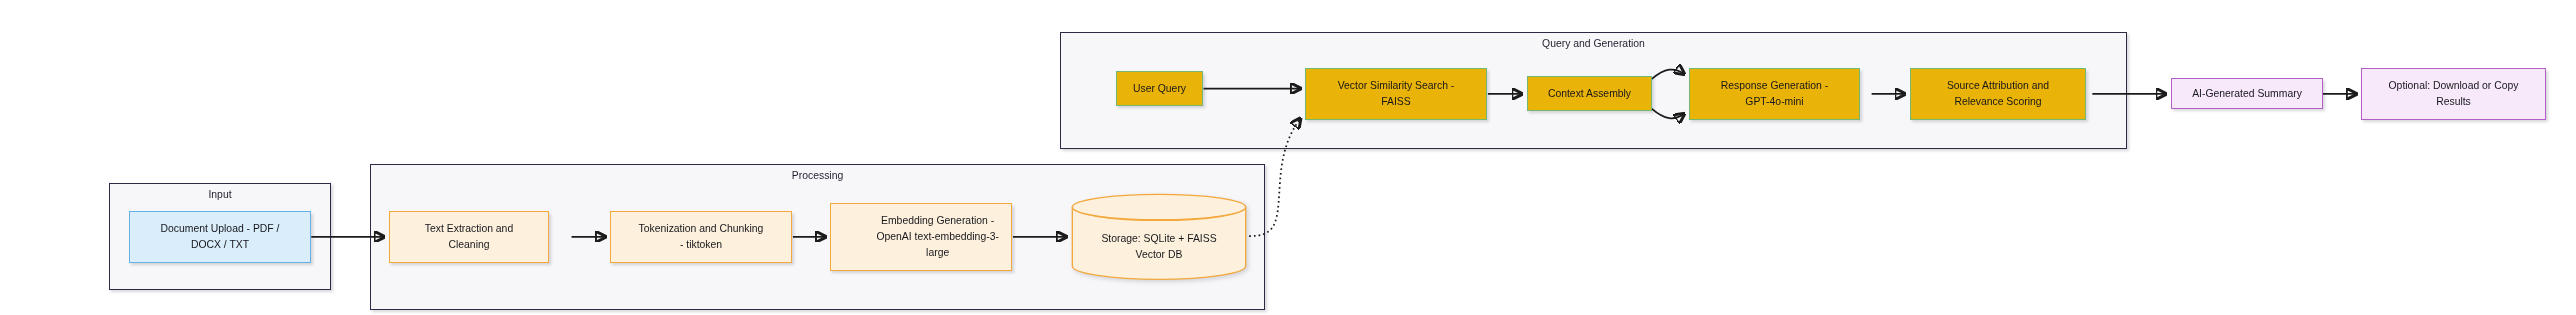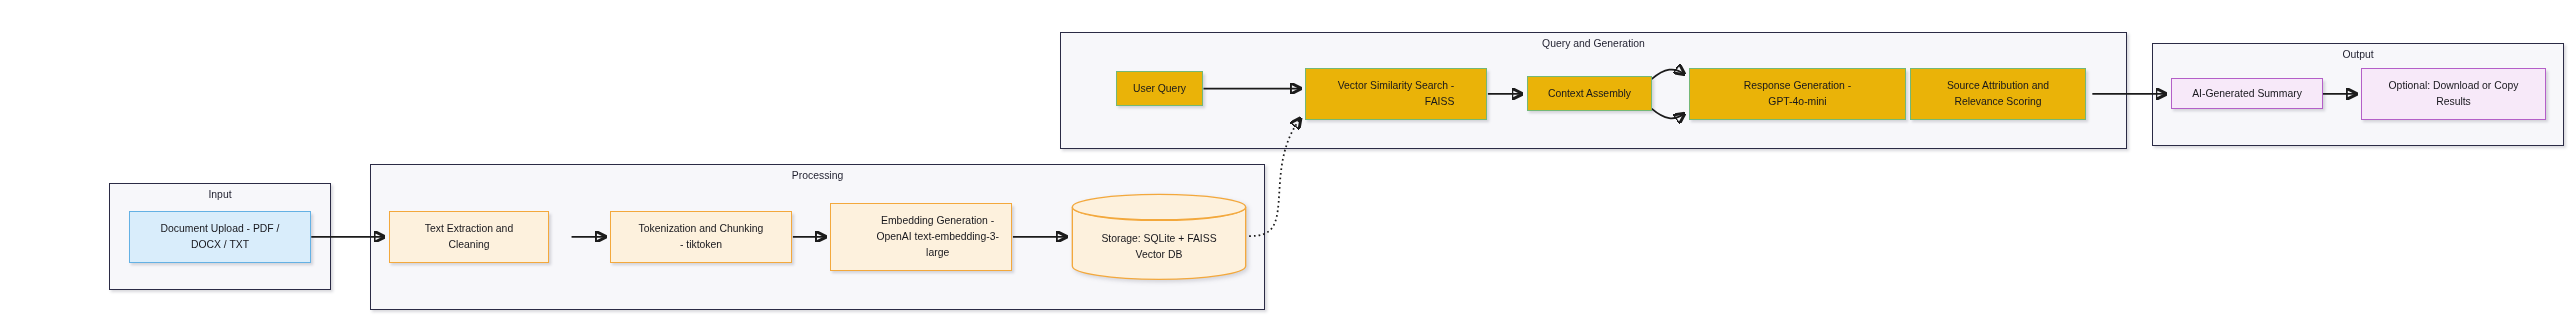--- a/index.html
+++ b/index.html
@@ -103,23 +103,20 @@
   </div>
 
   <div class="group" style="left:370px; top:164px; width:895px; height:146px;">
     <div class="group-title">Processing</div>
   </div>
 
   <div class="group" style="left:1060px; top:32px; width:1067px; height:117px;">
     <div class="group-title">Query and Generation</div>
   </div>
 
-  <div class="group" style="left:2152px; top:43px; width:412px; height:103px;">
-    <div class="group-title">Output</div>
-  </div>
 
   <svg class="edges" width="2576" height="316" viewBox="0 0 3840 471">
     <defs>
       <marker id="arrow" viewBox="0 0 10 10" refX="8.5" refY="5" markerWidth="6.5" markerHeight="6.5" orient="auto-start-reverse">
         <path d="M0,0 L10,5 L0,10 z" fill="#1b1b1b" stroke="none"></path>
       </marker>
     </defs>
     <path d="M464,353 H572" marker-end="url(#arrow)"></path>
     <path d="M852,353 H902" marker-end="url(#arrow)"></path>
     <path d="M1182,353 H1230" marker-end="url(#arrow)"></path>
@@ -151,26 +148,26 @@
     <svg class="shape" width="176" height="87" viewBox="0 0 263 130">
       <path d="M2,21 L2,109 A129.5,20 0 0 0 261,109 L261,21 A129.5,20 0 0 1 2,21 Z" fill="#fdf1dd" stroke="#f3a83c" stroke-width="2"></path>
       <ellipse cx="131.5" cy="21" rx="129.5" ry="19" fill="#fdf1dd" stroke="#f3a83c" stroke-width="2"></ellipse>
     </svg>
     <div class="cyl-label">Storage: SQLite + FAISS
 Vector DB</div>
   </div>
 
   <div class="node green" style="left:1116px; top:71px; width:87px; height:35px;">User Query</div>
 
-  <div class="node green" style="left:1305px; top:68px; width:182px; height:52px;text-align:right;">Vector Similarity Search -
+  <div class="node green" style="left:1305px; top:68px; width:182px; height:52px;">Vector Similarity Search -
 FAISS</div>
 
   <div class="node green" style="left:1527px; top:76px; width:125px; height:35px;">Context Assembly</div>
 
-  <div class="node green" style="left:1689px; top:68px; width:217px; height:52px;">Response Generation -
+  <div class="node green" style="left:1689px; top:68px; width:171px; height:52px;">Response Generation -
 GPT-4o-mini</div>
 
   <div class="node green" style="left:1910px; top:68px; width:176px; height:52px;">Source Attribution and
 Relevance Scoring</div>
 
   <div class="node purple" style="left:2171px; top:78px; width:152px; height:31px;">AI-Generated Summary</div>
 
   <div class="node purple" style="left:2361px; top:68px; width:185px; height:52px;">Optional: Download or Copy
 Results</div>
 

